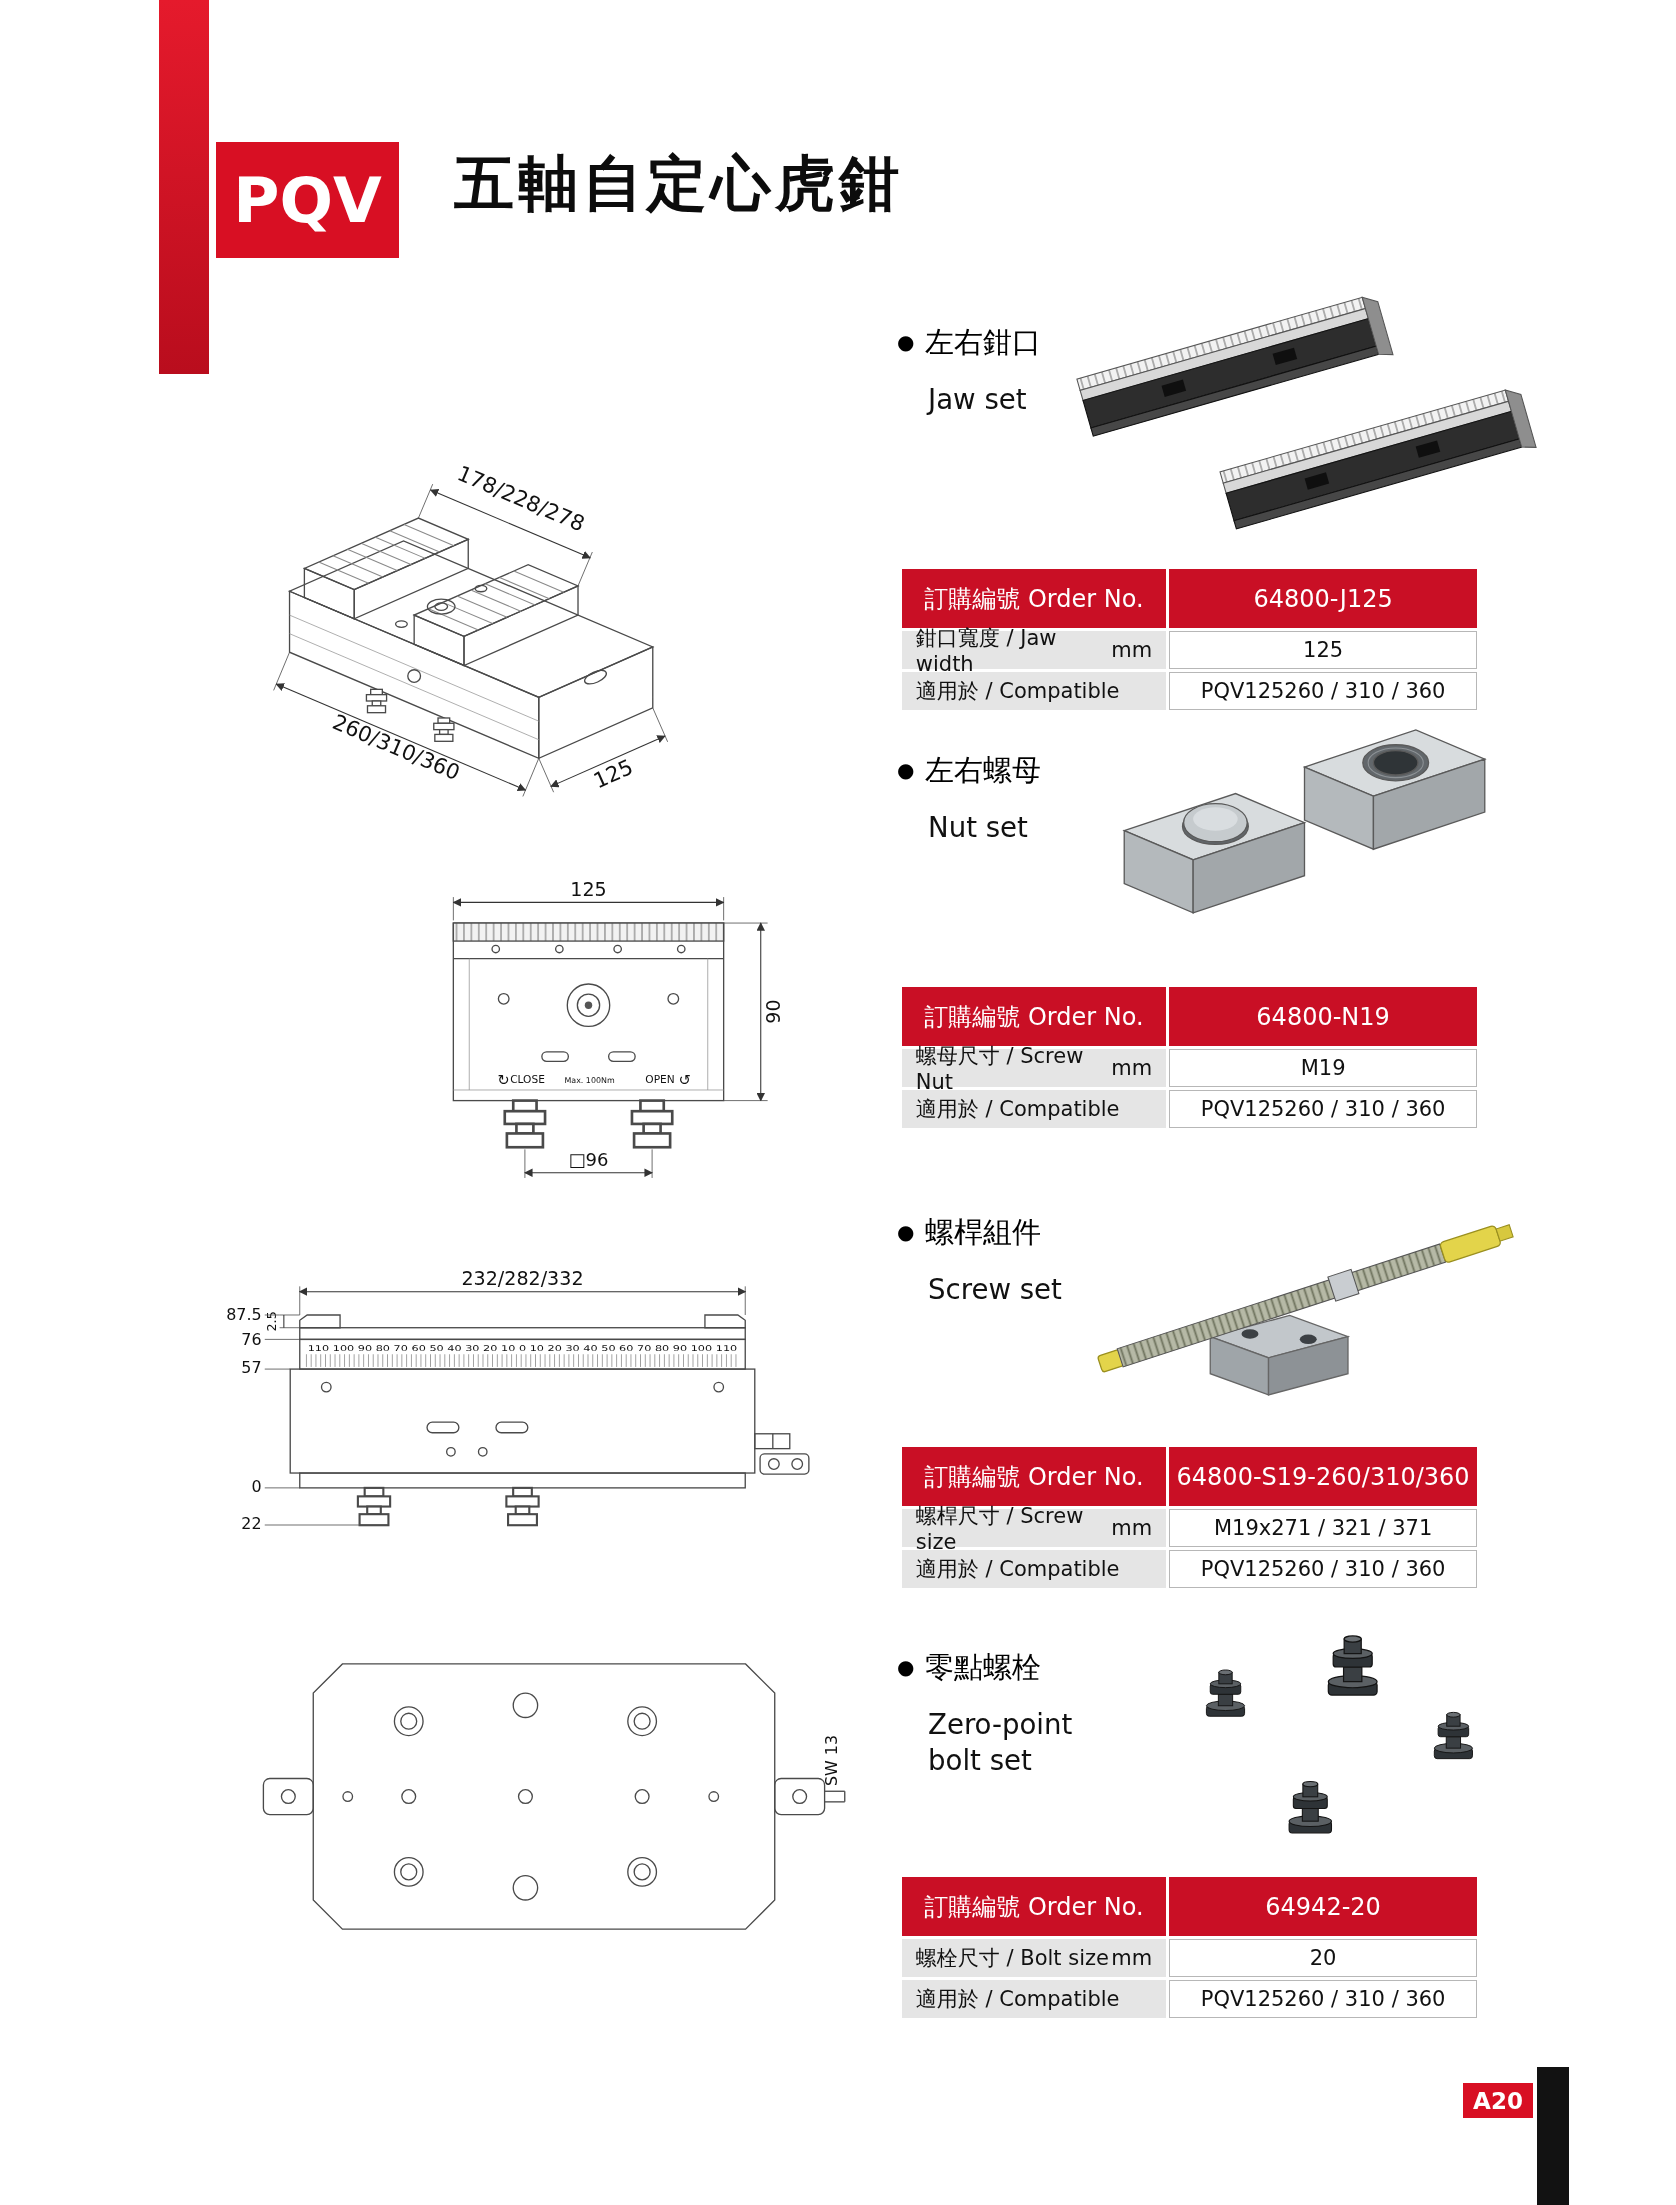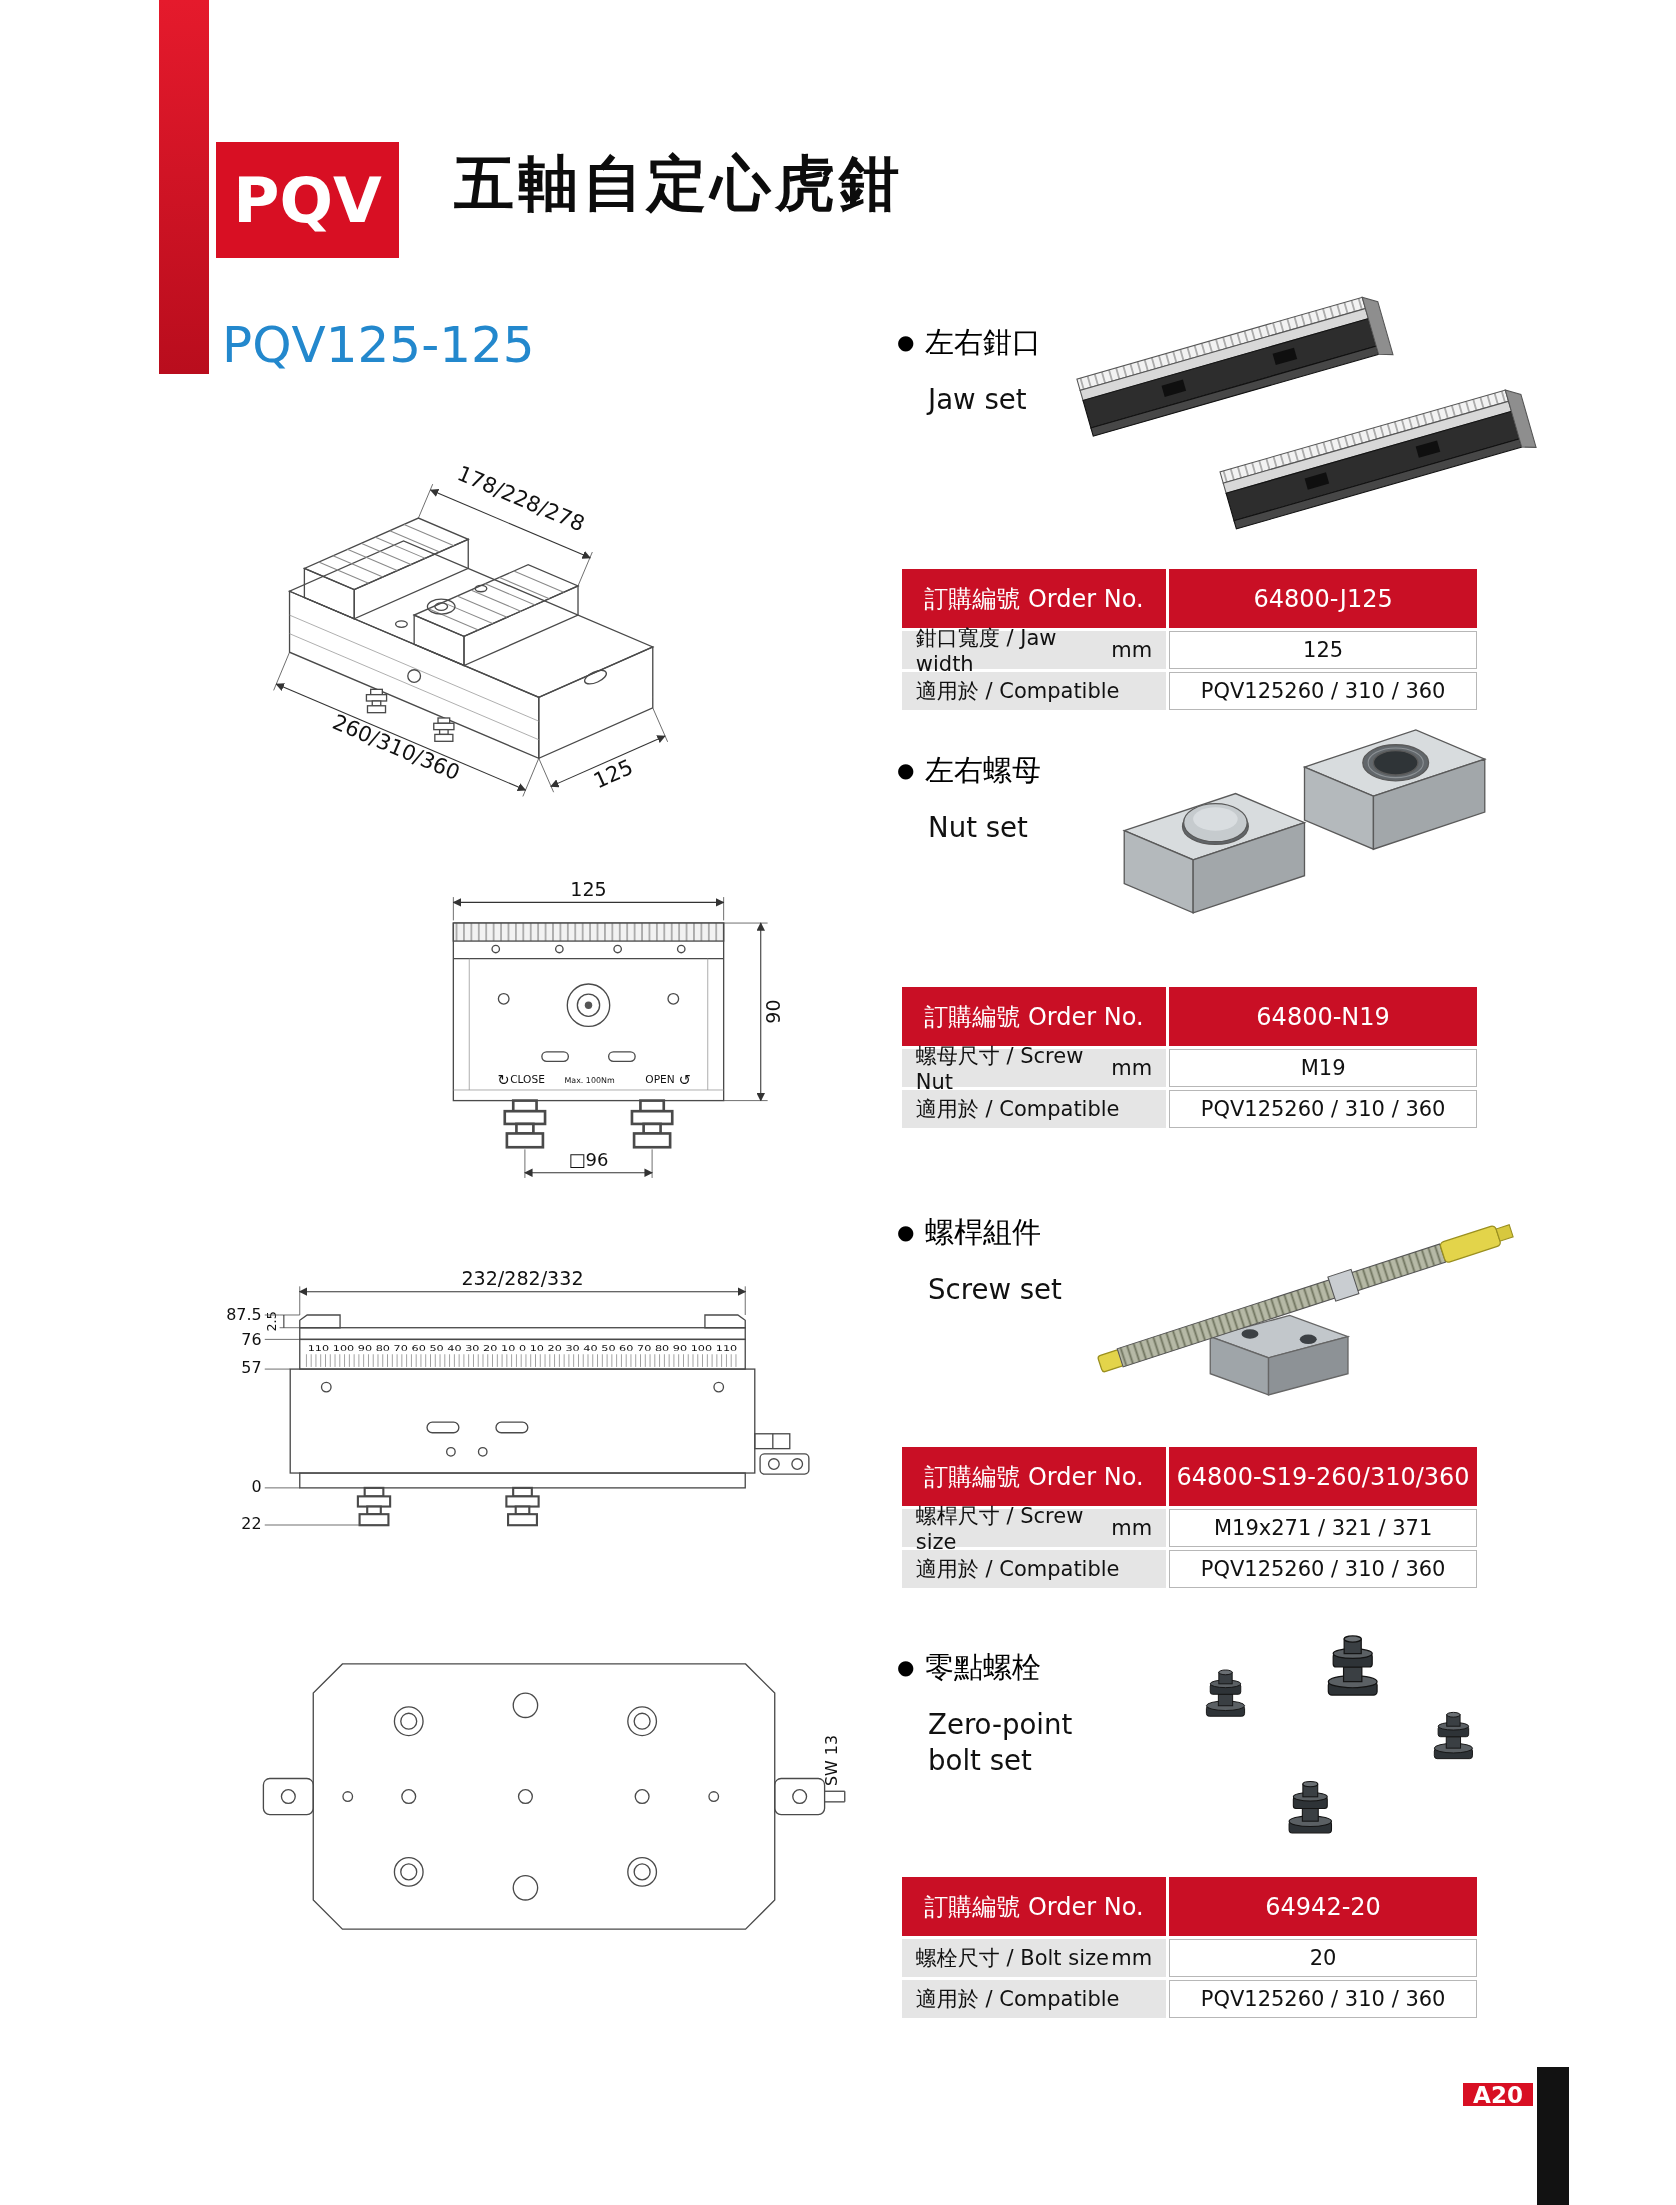--- a/index.html
+++ b/index.html
@@ -23,21 +23,21 @@
   .srow{display:flex;gap:3.2px;margin-bottom:3.2px;}
   .cell{display:flex;align-items:center;justify-content:center;box-sizing:border-box;}
   .cell.l{width:264px;flex:none;}
   .cell.r{flex:1;}
   .srow.head .cell{background:#c90f25;color:#fff;height:59px;font-weight:normal;font-size:24px;}
   .srow.data .cell{height:38px;font-size:21px;}
   .cell.lab{background:#e5e5e5;justify-content:flex-start;padding:0 13.8px;color:#111;}
   .unit{margin-left:auto;}
   .cell.val{background:#fff;border:1.1px solid #b7b7b7;color:#111;}
   
-  #page-num{left:1463px;top:2083px;width:70px;height:23px;background:#d80f23;color:#fff;
+  #page-num{left:1463px;top:2083px;width:70px;height:35px;background:#d80f23;color:#fff;
             font-weight:bold;font-size:23px;display:flex;align-items:center;justify-content:center;}
   #side-bar{left:1537px;top:2067px;width:32px;height:138px;background:#121212;}
   svg{display:block;}
   svg text{font-family:"DejaVu Sans","Liberation Sans",sans-serif;fill:#111;}
   .dim{stroke:#333;stroke-width:2;fill:none;}
   .ext{stroke:#555;stroke-width:1.6;fill:none;}
   .ln{stroke:#4a4a4a;stroke-width:2.5;fill:none;}
 </style>
 </head>
 <body>
@@ -91,21 +91,20 @@
         <ellipse cx="0" cy="-68" rx="32" ry="8" fill="#5b6064"></ellipse>
         <rect x="-14" y="-92" width="28" height="24" fill="#3a3f43"></rect>
         <ellipse cx="0" cy="-92" rx="14" ry="5" fill="#6a6f73"></ellipse>
       </g>
     </defs>
   </svg>
 
   <div class="abs" id="ribbon"></div>
   <div class="abs" id="badge">PQV</div>
   <div class="abs" id="title-zh">五軸自定心虎鉗</div>
-  <div class="abs" id="model">PQV125-125</div>
 
   <svg class="abs" style="left:210px;top:408px" width="578" height="393" viewBox="0 0 1090 740">
     <polygon class="ln" points="150,345 620,545 835,450 365,250" fill="#f2f2f2"></polygon>
     <polygon class="ln" points="150,345 620,545 620,660 150,460" fill="#e7e7e7"></polygon>
     <polygon class="ln" points="620,545 835,450 835,565 620,660" fill="#dcdcdc"></polygon>
     <line x1="150" y1="390" x2="620" y2="590" stroke="#9a9a9a" stroke-width="1.5"></line>
     <line x1="150" y1="425" x2="620" y2="625" stroke="#9a9a9a" stroke-width="1.5"></line>
     <circle cx="385" cy="505" r="12" class="ln" fill="#fff"></circle>
     <ellipse cx="727" cy="507" rx="22" ry="10" class="ln" fill="#fff" transform="rotate(-24 727 507)"></ellipse>
 

